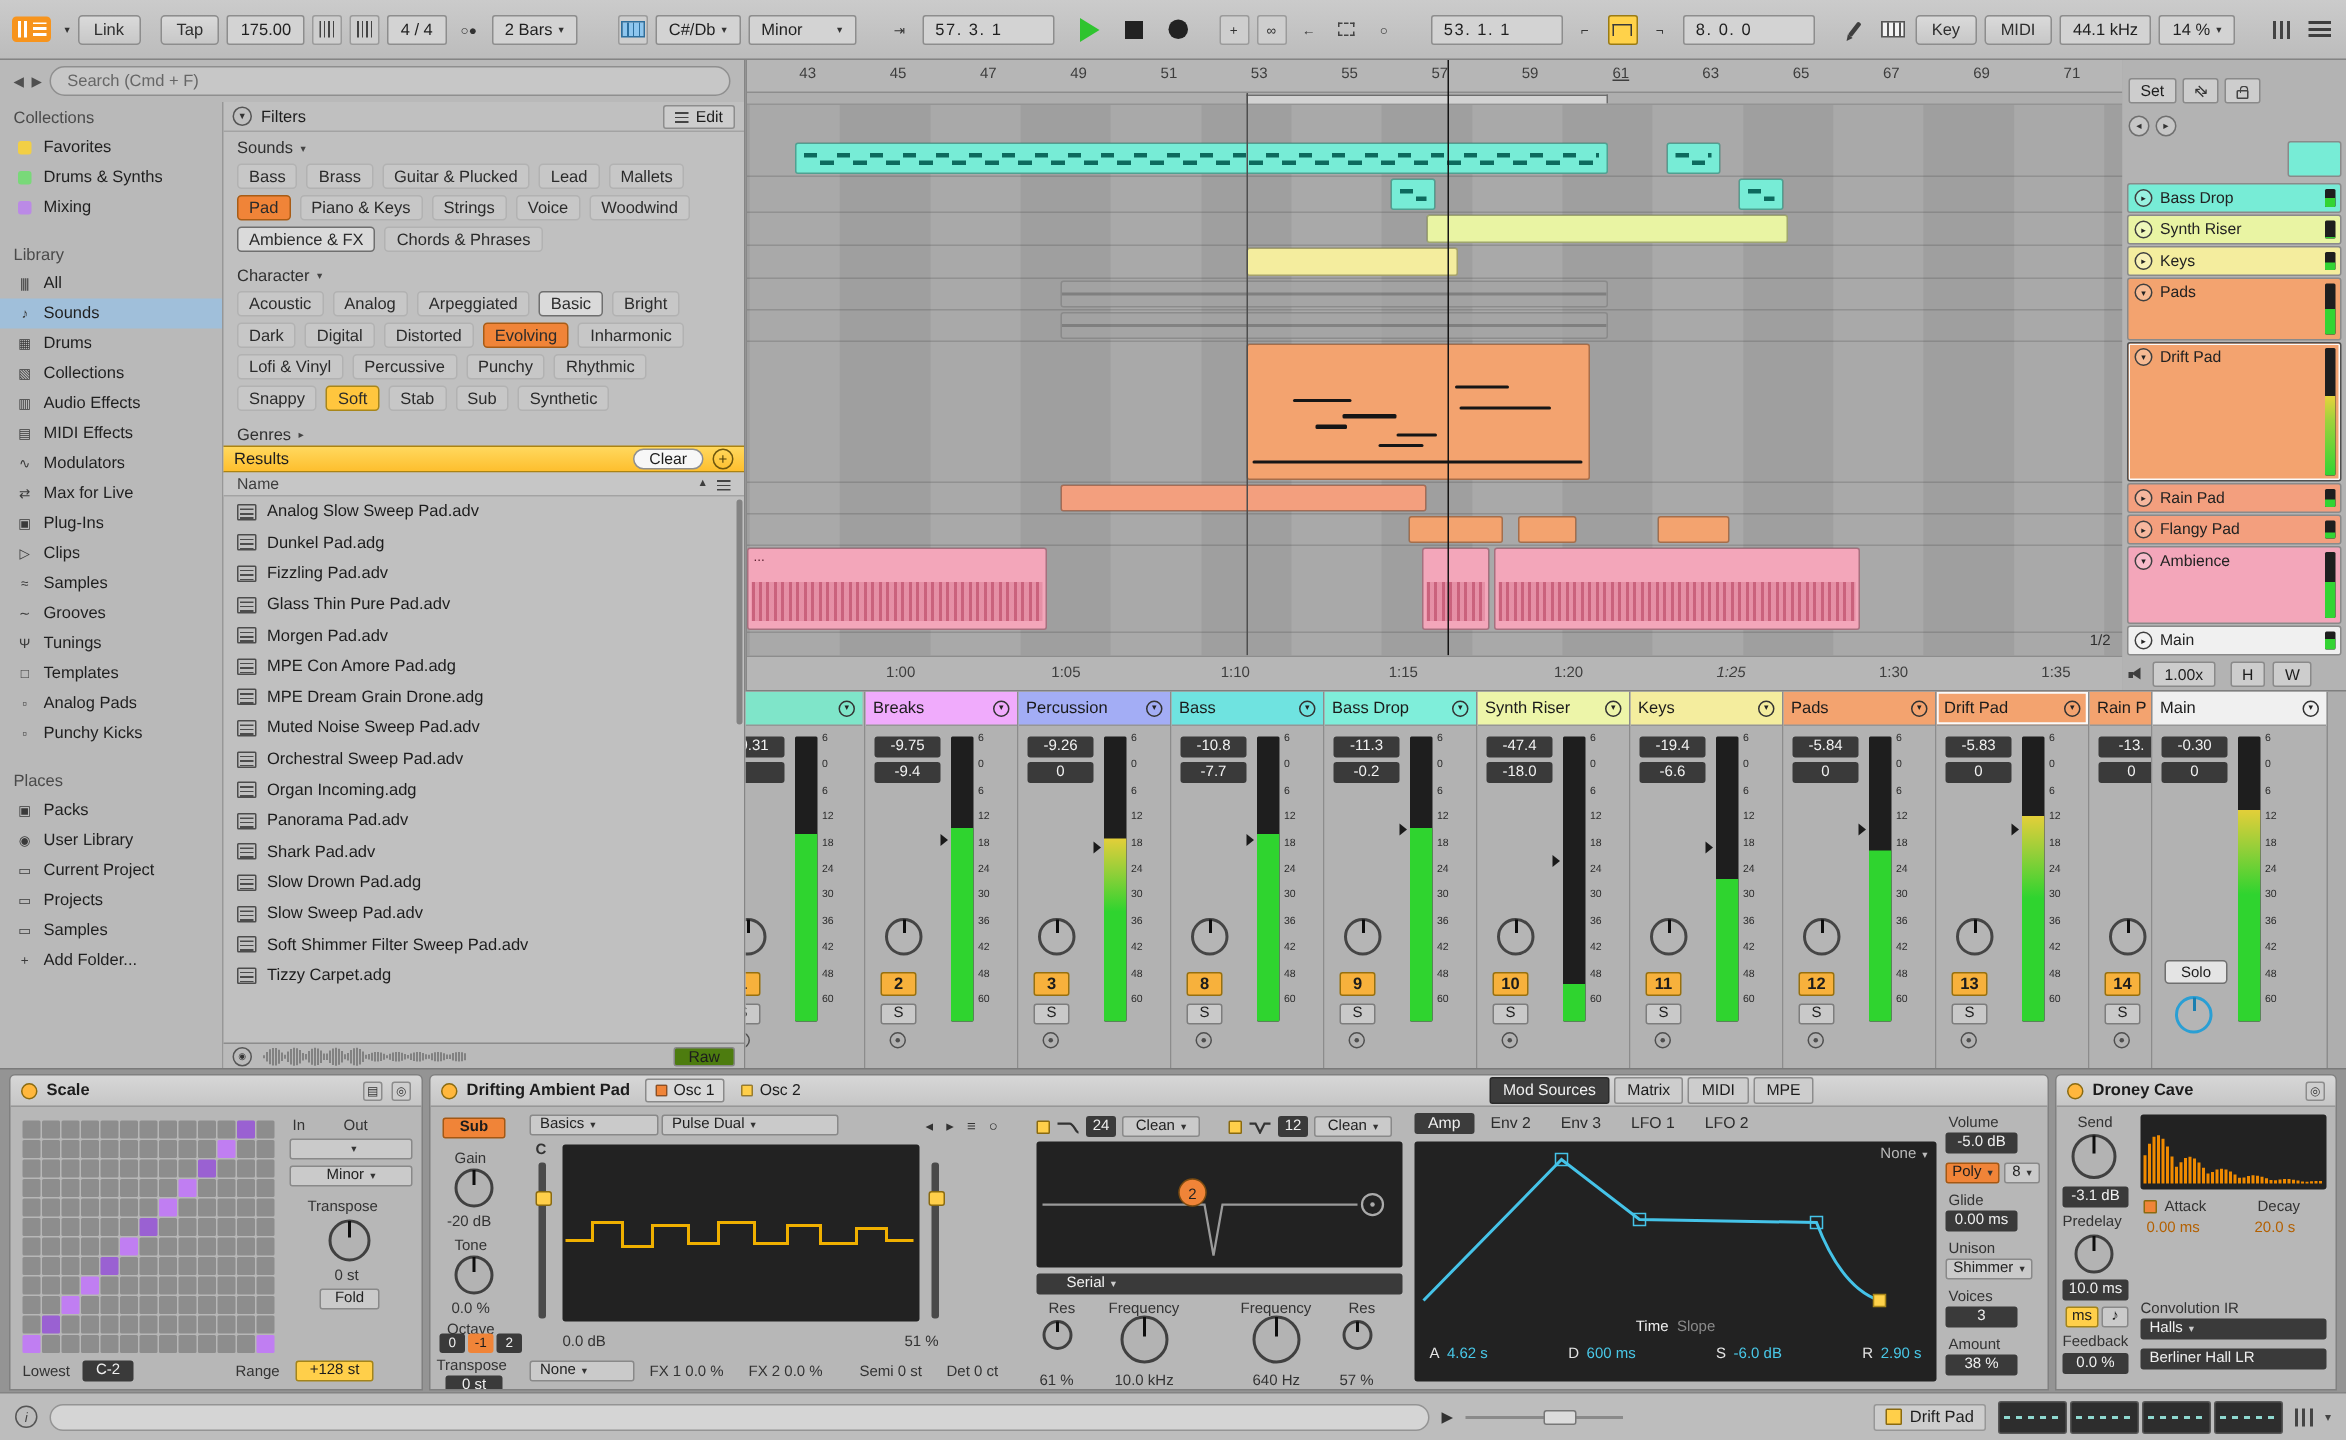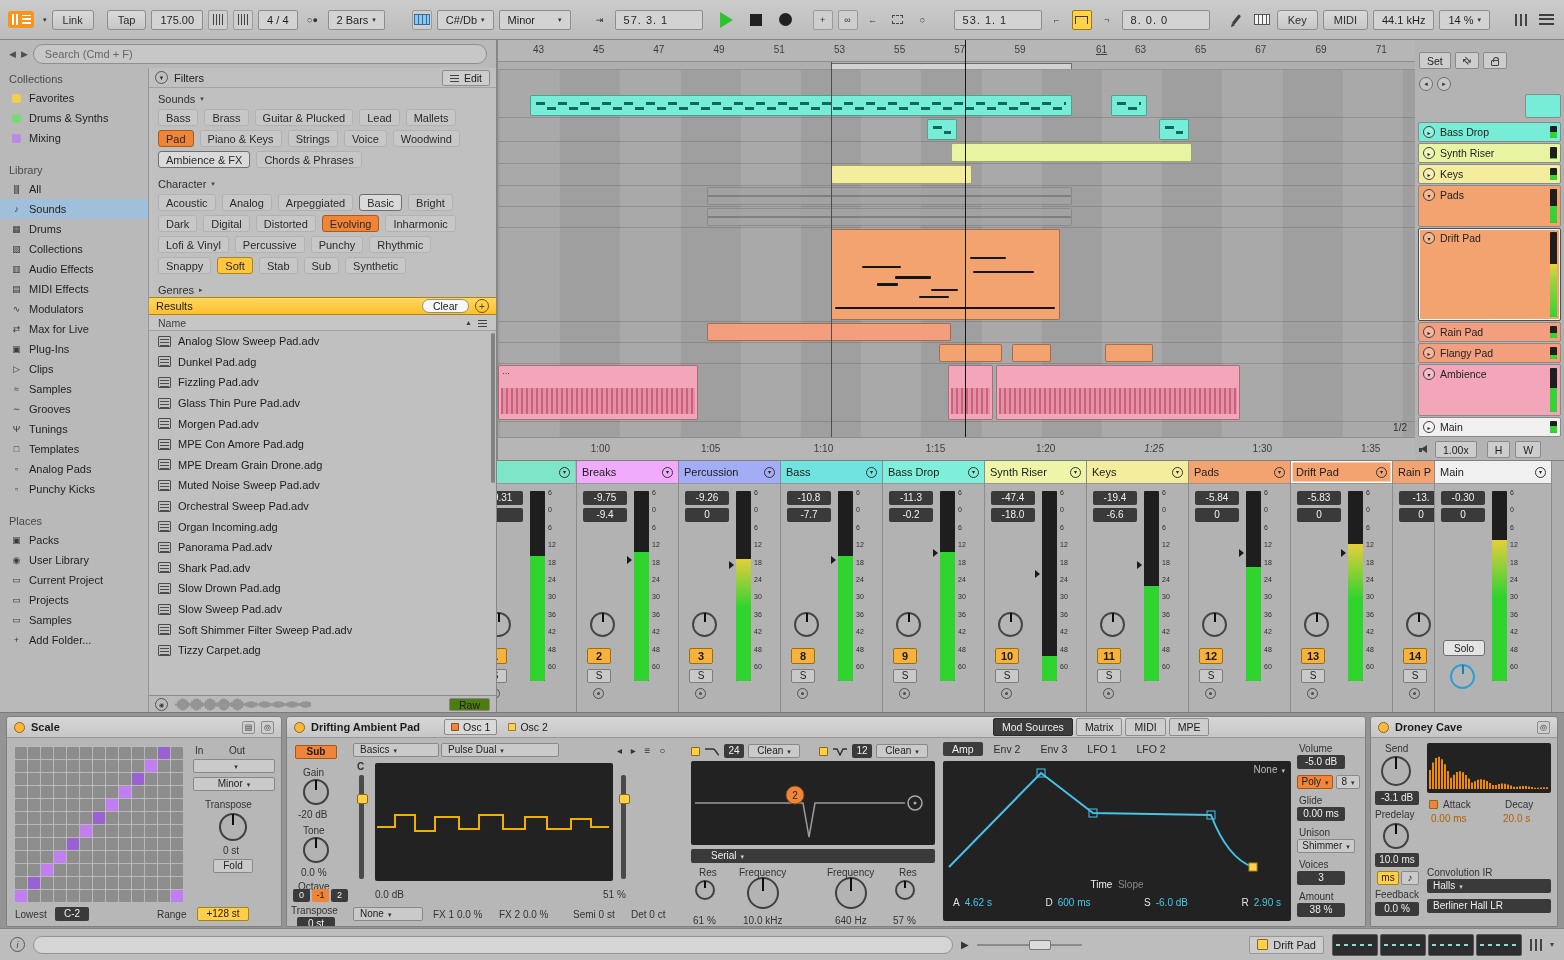--- a/index.html
+++ b/index.html
@@ -531,21 +531,21 @@
     <div id="arr-ruler">
         <div class="bar-num" style="left: 34.906px;">43</div>
         <div class="bar-num" style="left: 95.106px;">45</div>
         <div class="bar-num" style="left: 155.306px;">47</div>
         <div class="bar-num" style="left: 215.506px;">49</div>
         <div class="bar-num" style="left: 275.706px;">51</div>
         <div class="bar-num" style="left: 335.906px;">53</div>
         <div class="bar-num" style="left: 396.106px;">55</div>
         <div class="bar-num" style="left: 456.306px;">57</div>
         <div class="bar-num" style="left: 516.506px;">59</div>
-        <div class="bar-num" style="left: 598px; text-decoration: underline;">61</div>
+        <div class="bar-num" style="left: 577px; text-decoration: underline;">61</div>
         <div class="bar-num" style="left: 636.906px;">63</div>
         <div class="bar-num" style="left: 697.106px;">65</div>
         <div class="bar-num" style="left: 757.306px;">67</div>
         <div class="bar-num" style="left: 817.506px;">69</div>
         <div class="bar-num" style="left: 877.706px;">71</div>
       </div>
     <div id="arr-band">
         <div id="loop-brace" style="left: 332.906px; width: 240.8px;"></div>
       </div>
     <div id="arr-lanes">
@@ -1213,21 +1213,21 @@
         <div class="dk" style="left:48px;top:168px;width:34px">C-2</div>
         <div class="lb" style="left:150px;top:170px">Range</div>
         <div class="yl" style="left:190px;top:168px;width:52px">+128 st</div>
       </div>
     </section>
 
     <section class="dev" id="dev-drift" style="left:286px;width:1080px">
       <div class="dev-title">
         <span class="pwr"></span>
         <span class="dtitle">Drifting Ambient Pad</span>
-        <div id="osc-tabs" style="display:flex;gap:4px;margin-left:18px">
+        <div id="osc-tabs" style="display:flex;gap:4px;margin-left:4px">
             <div class="osc-tab on">
               <div class="osq" style="background: rgb(240, 132, 56);"></div>
               <div>Osc 1</div>
             </div>
             <div class="osc-tab">
               <div class="osq" style="background: rgb(255, 207, 74);"></div>
               <div>Osc 2</div>
             </div>
           </div>
         <div id="mod-tabs" style="display:flex;gap:3px;position:absolute;left:706px">

